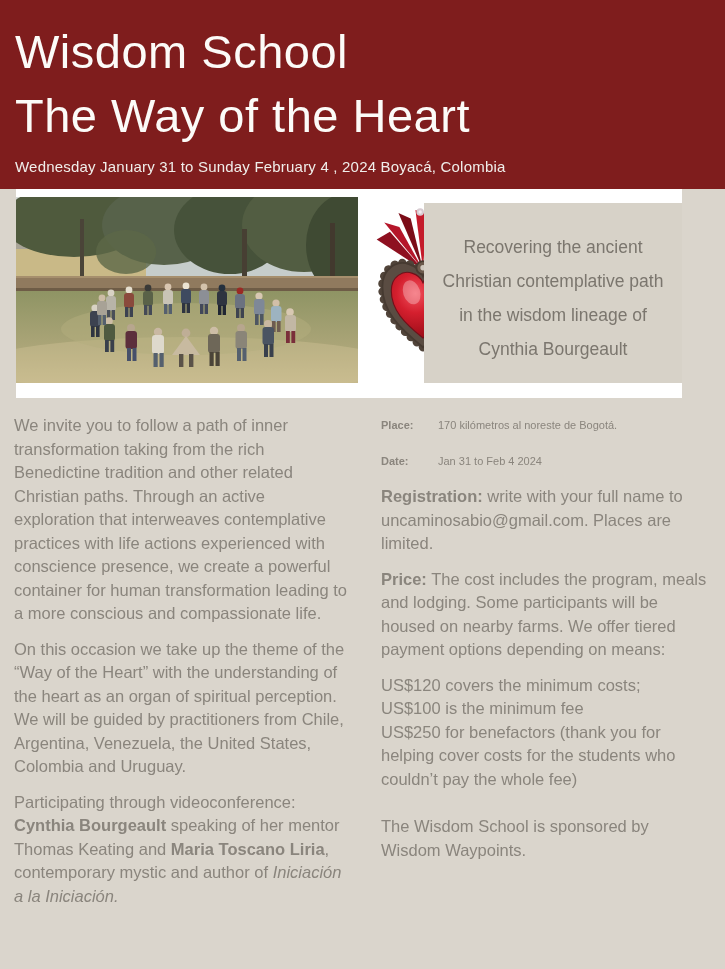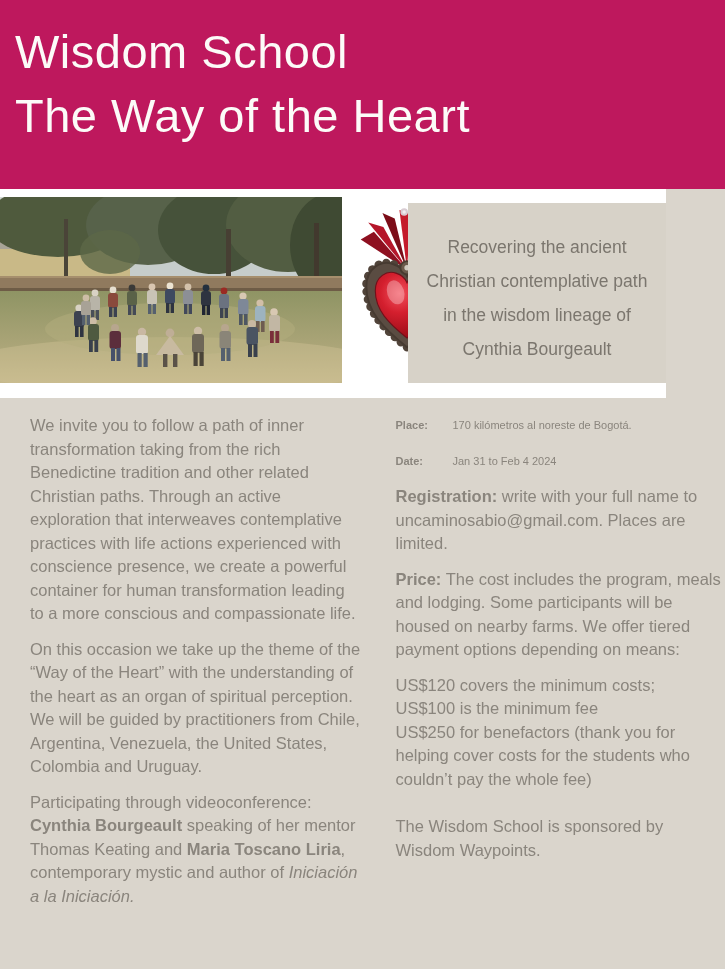--- a/index.html
+++ b/index.html
@@ -5,66 +5,67 @@
   * { margin:0; padding:0; box-sizing:border-box; }
   html,body { background:#efede8; }
   body { font-family:"Liberation Sans","DejaVu Sans",sans-serif; }
   .page {
     position:relative; width:725px; height:969px; margin:0 auto;
     background:#dad5cc; overflow:hidden;
   }
   
   .header {
     position:absolute; left:0; top:0; width:725px; height:189px;
-    background:#be185d; color:#fcfbf8; padding:20px 0 0 15px;
+    background:#7f1d1d; color:#fcfbf8; padding:20px 0 0 15px;
   }
   .header h1 {
     font-size:47px; line-height:64px; font-weight:400; letter-spacing:.5px;
     color:#fcfbf8;
   }
   .header .subtitle {
     margin-top:10px; font-size:15px; font-weight:400; color:#f0eeea; letter-spacing:.2px;
   }
   
   .hero-band {
-    position:absolute; left:0; top:189px; width:666px; height:209px; background:#ffffff;
+    position:absolute; left:16px; top:189px; width:666px; height:209px; background:#ffffff;
   }
   .photo {
     position:absolute; left:0; top:8px; width:342px; height:186px; overflow:hidden;
     background:#b9c2c2;
   }
   .heart-wrap { position:absolute; left:355px; top:12px; width:104px; height:160px; }
   .tagline-panel {
     position:absolute; right:0; top:14px; width:258px; height:180px;
     background:#d7d2c8; color:#7b766e; text-align:center;
     padding-top:27px; font-size:17.5px; line-height:34px;
   }
   
   .content {
     position:absolute; left:0; top:398px; width:725px; height:571px;
-    display:flex; padding:16px 0 0 30px; color:#8a857d;
+    display:flex; padding:16px 0 0 14px; color:#8a857d;
   }
   .col-left  { width:334px; }
   .col-right { width:331px; margin-left:33px; }
   .content p, .content .blk { font-size:16.5px; line-height:23.5px; margin:0 0 12px 0; }
   .b { font-weight:700; }
   .i { font-style:italic; }
   .kv { display:flex; margin:0 0 12px 0; font-size:11px; line-height:23.5px; }
   .kv .kv-label { font-weight:700; min-width:57px; flex:0 0 57px; }
   .fee-lines div { font-size:16.5px; line-height:23.5px; }
   .fee-block { margin:0 0 24px 0; }
 </style>
 </head>
 <body>
 
 <div class="page">
 
   <div class="header">
     <h1><span>Wisdom School</span><br>
     <span>The Way of the Heart</span></h1>
+    <div class="subtitle">Wednesday January 31 to Sunday February 4 , 2024 Boyacá, Colombia</div>
   </div>
 
   <div class="hero-band">
 
     <div class="photo" title="Participants holding hands in a circle on a lawn beneath tall trees">
       <svg width="342" height="186" viewBox="0 0 342 186">
         <defs>
           <linearGradient id="grassg" x1="0" y1="0" x2="0" y2="1">
             <stop offset="0" stop-color="#8f9464"></stop>
               <stop offset="0.6" stop-color="#aba578"></stop>

